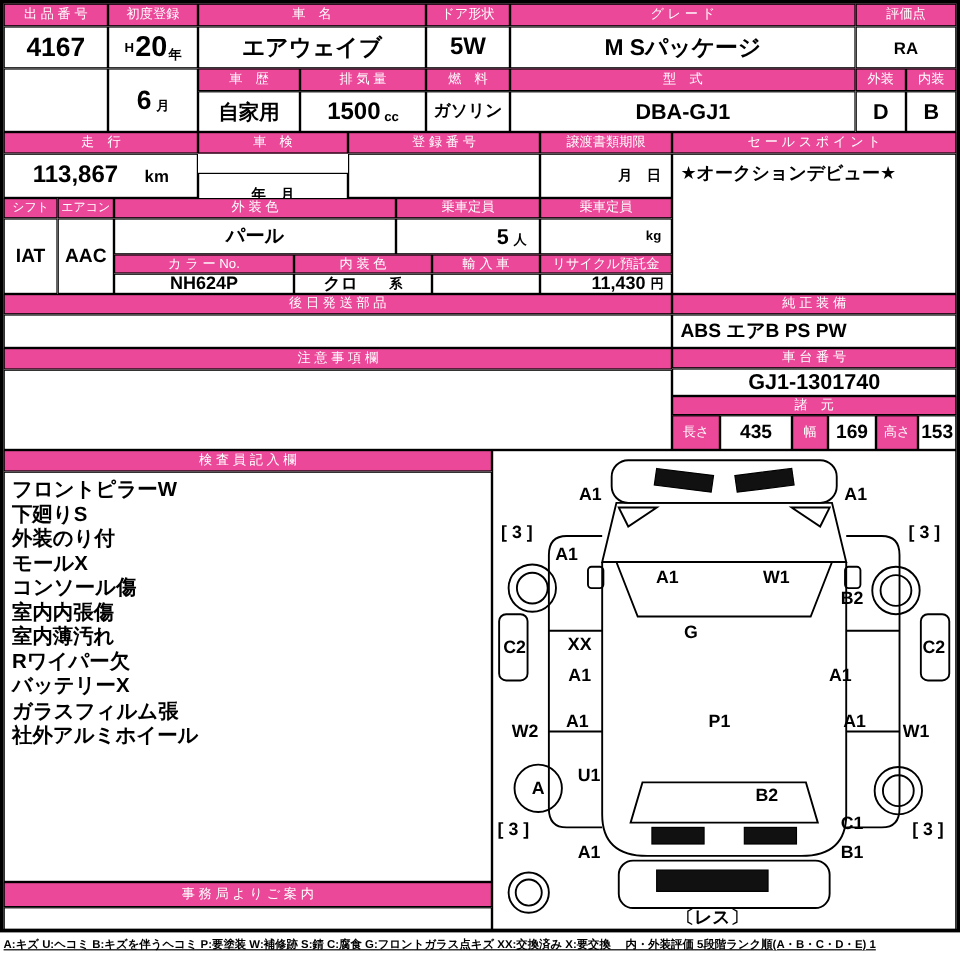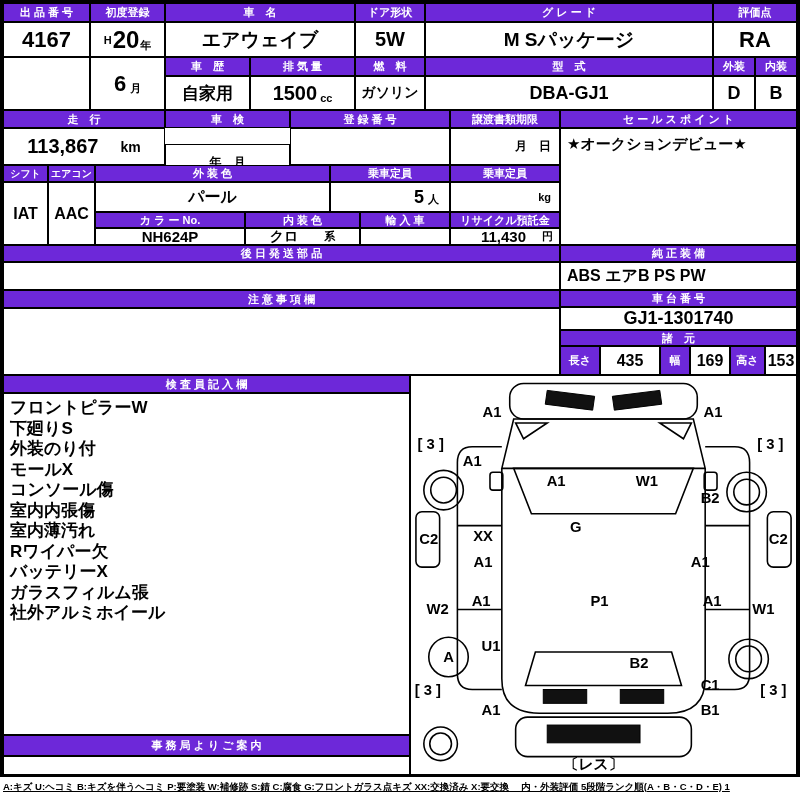--- a/index.html
+++ b/index.html
@@ -1,19 +1,19 @@
 <!DOCTYPE html>
 <html><head>
 <meta charset="utf-8">
 <style>
   html,body{margin:0;padding:0;background:#fff;}
   body{width:800px;height:800px;position:relative;font-family:"Liberation Sans","DejaVu Sans",sans-serif;color:#000;}
   .abs{position:absolute;box-sizing:border-box;}
   .cell{border:1px solid #000;background:#fff;display:flex;align-items:center;justify-content:center;overflow:hidden;}
-  .hdr{background:#6d28d9;color:#fff;font-weight:bold;font-size:11px;line-height:1;}
+  .hdr{background:#ec4899;color:#fff;font-weight:normal;font-size:11px;line-height:1;}
   .b{font-weight:bold;}
   .sm{font-size:11px;font-weight:bold;}
   .left{justify-content:flex-start;}
   .right{justify-content:flex-end;}
   .top{align-items:flex-start;}
   .frame{border:3px solid #000;pointer-events:none;background:transparent;}
   #inspector-list{flex-direction:column;align-items:flex-start;justify-content:flex-start;padding:4px 6px;font-weight:bold;font-size:17px;line-height:20.5px;}
   .ln{fill:none;stroke:#000;stroke-width:1.6;}
   .dark{fill:#111;stroke:#000;stroke-width:1;}
   text.marker{font-family:"Liberation Sans","DejaVu Sans",sans-serif;font-weight:bold;font-size:15px;fill:#000;text-anchor:middle;}
@@ -38,21 +38,21 @@
   <span class="sm" style="align-self:flex-end;margin-bottom:3px">年</span>
 </div>
 <div class="abs cell" style="left:90px;top:57px;width:75px;height:53px;gap:4px">
   <span class="b" style="font-size:22px">6</span>
   <span class="sm" style="align-self:center;margin-top:10px">月</span>
 </div>
 
 <div class="abs cell b" style="left:165px;top:22px;width:190px;height:35px;font-size:19px">エアウェイブ</div>
 <div class="abs cell b" style="left:355px;top:22px;width:70px;height:35px;font-size:20px">5W</div>
 <div class="abs cell b" style="left:425px;top:22px;width:288px;height:35px;font-size:19px">M Sパッケージ</div>
-<div class="abs cell b" style="left:713px;top:22px;width:84px;height:35px;font-size:22px">RA</div>
+<div class="abs cell b" style="left:713px;top:22px;width:84px;height:35px;font-size:14px">RA</div>
 
 <div class="abs cell hdr" style="left:165px;top:57px;width:85px;height:19px">車　歴</div>
 <div class="abs cell hdr" style="left:250px;top:57px;width:105px;height:19px">排 気 量</div>
 <div class="abs cell hdr" style="left:355px;top:57px;width:70px;height:19px">燃　料</div>
 <div class="abs cell hdr" style="left:425px;top:57px;width:288px;height:19px">型　式</div>
 <div class="abs cell hdr" style="left:713px;top:57px;width:42px;height:19px">外装</div>
 <div class="abs cell hdr" style="left:755px;top:57px;width:42px;height:19px">内装</div>
 
 <div class="abs cell b" style="left:165px;top:76px;width:85px;height:34px;font-size:17px">自家用</div>
 <div class="abs cell" style="left:250px;top:76px;width:105px;height:34px;gap:3px">
@@ -98,21 +98,21 @@
 <div class="abs cell hdr" style="left:245px;top:212px;width:115px;height:16px">内 装 色</div>
 <div class="abs cell hdr" style="left:360px;top:212px;width:90px;height:16px">輸 入 車</div>
 <div class="abs cell hdr" style="left:450px;top:212px;width:110px;height:16px">リサイクル預託金</div>
 
 <div class="abs cell b" style="left:95px;top:228px;width:150px;height:17px;font-size:15px">NH624P</div>
 <div class="abs cell" style="left:245px;top:228px;width:115px;height:17px">
   <span class="b" style="font-size:14px">クロ</span>
   <span class="sm" style="margin-left:26px">系</span>
 </div>
 <div class="abs cell" style="left:360px;top:228px;width:90px;height:17px"></div>
-<div class="abs cell right" style="left:450px;top:228px;width:110px;height:17px;gap:16px;padding-right:6px">
+<div class="abs cell right" style="left:450px;top:228px;width:110px;height:17px;gap:4px;padding-right:6px">
   <span class="b" style="font-size:15px">11,430</span>
   <span class="sm">円</span>
 </div>
 
 <div class="abs cell hdr" style="left:3px;top:245px;width:557px;height:17px">後 日 発 送 部 品</div>
 <div class="abs cell" style="left:3px;top:262px;width:557px;height:28px"></div>
 <div class="abs cell hdr" style="left:560px;top:245px;width:237px;height:17px">純 正 装 備</div>
 <div class="abs cell b left" style="left:560px;top:262px;width:237px;height:28px;font-size:16px;padding-left:6px">ABS エアB PS PW</div>
 
 <div class="abs cell hdr" style="left:3px;top:290px;width:557px;height:18px">注 意 事 項 欄</div>

